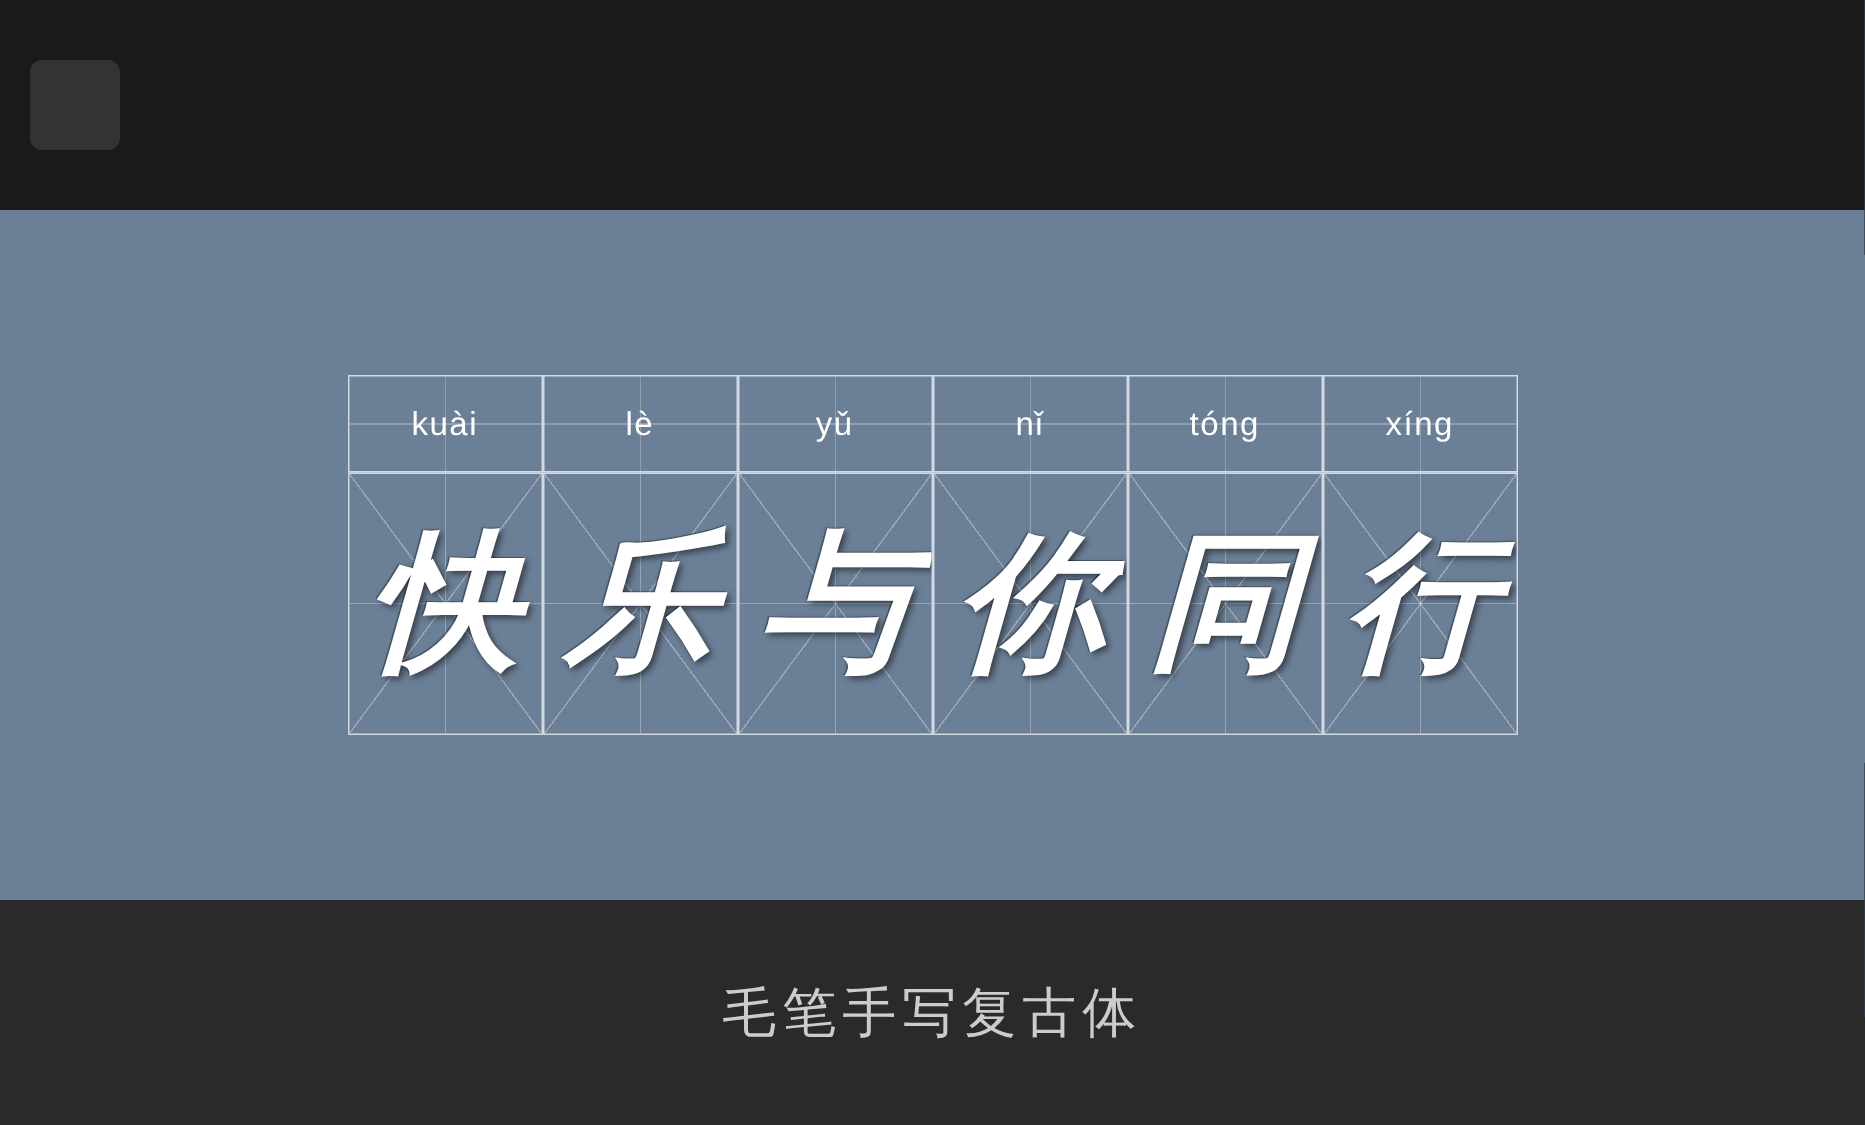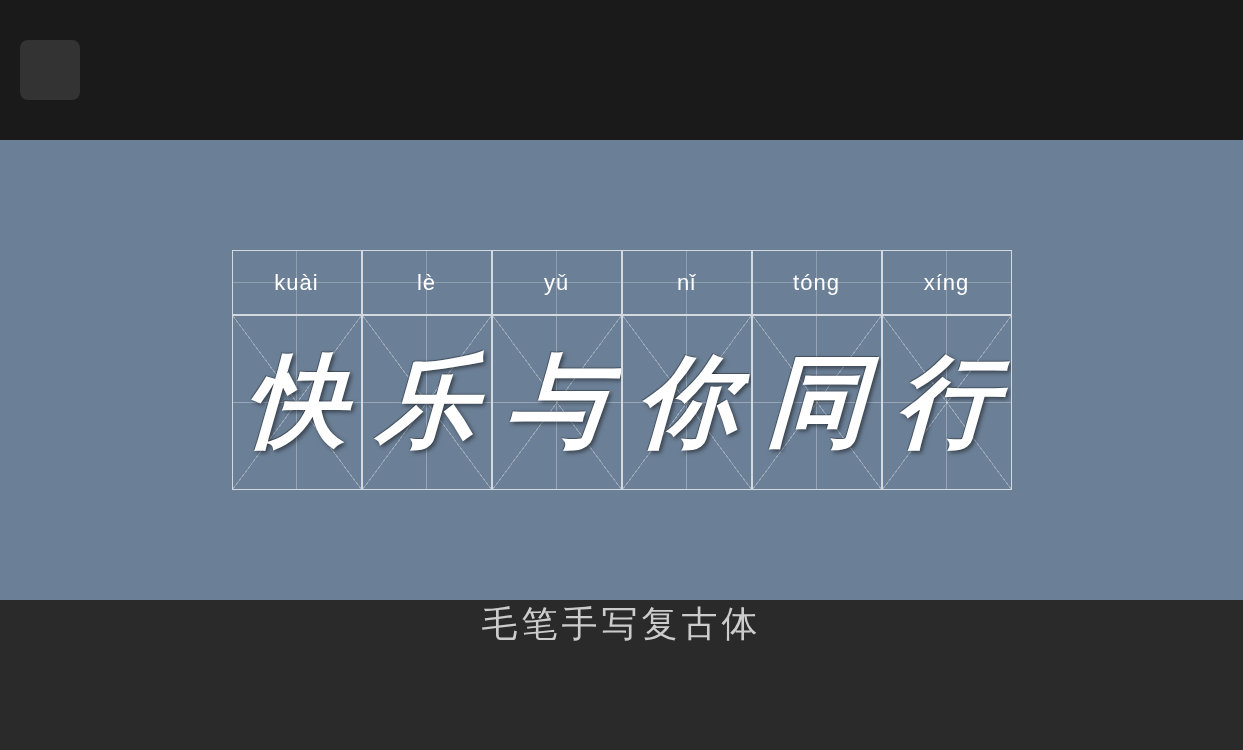--- a/index.html
+++ b/index.html
@@ -134,21 +134,21 @@
     .chinese-char.brush {
       font-style: italic;
       transform: skewX(-2deg);
     }
 
     .bottom-bar {
       width: 100%;
       height: 150px;
       background: #2a2a2a;
       display: flex;
-      align-items: flex-start;
+      align-items: center;
       justify-content: center;
     }
 
     .font-name {
       font-size: 36px;
       color: #cccccc;
       font-family: 'SimHei', 'Microsoft YaHei', sans-serif;
       letter-spacing: 4px;
     }
   </style>

